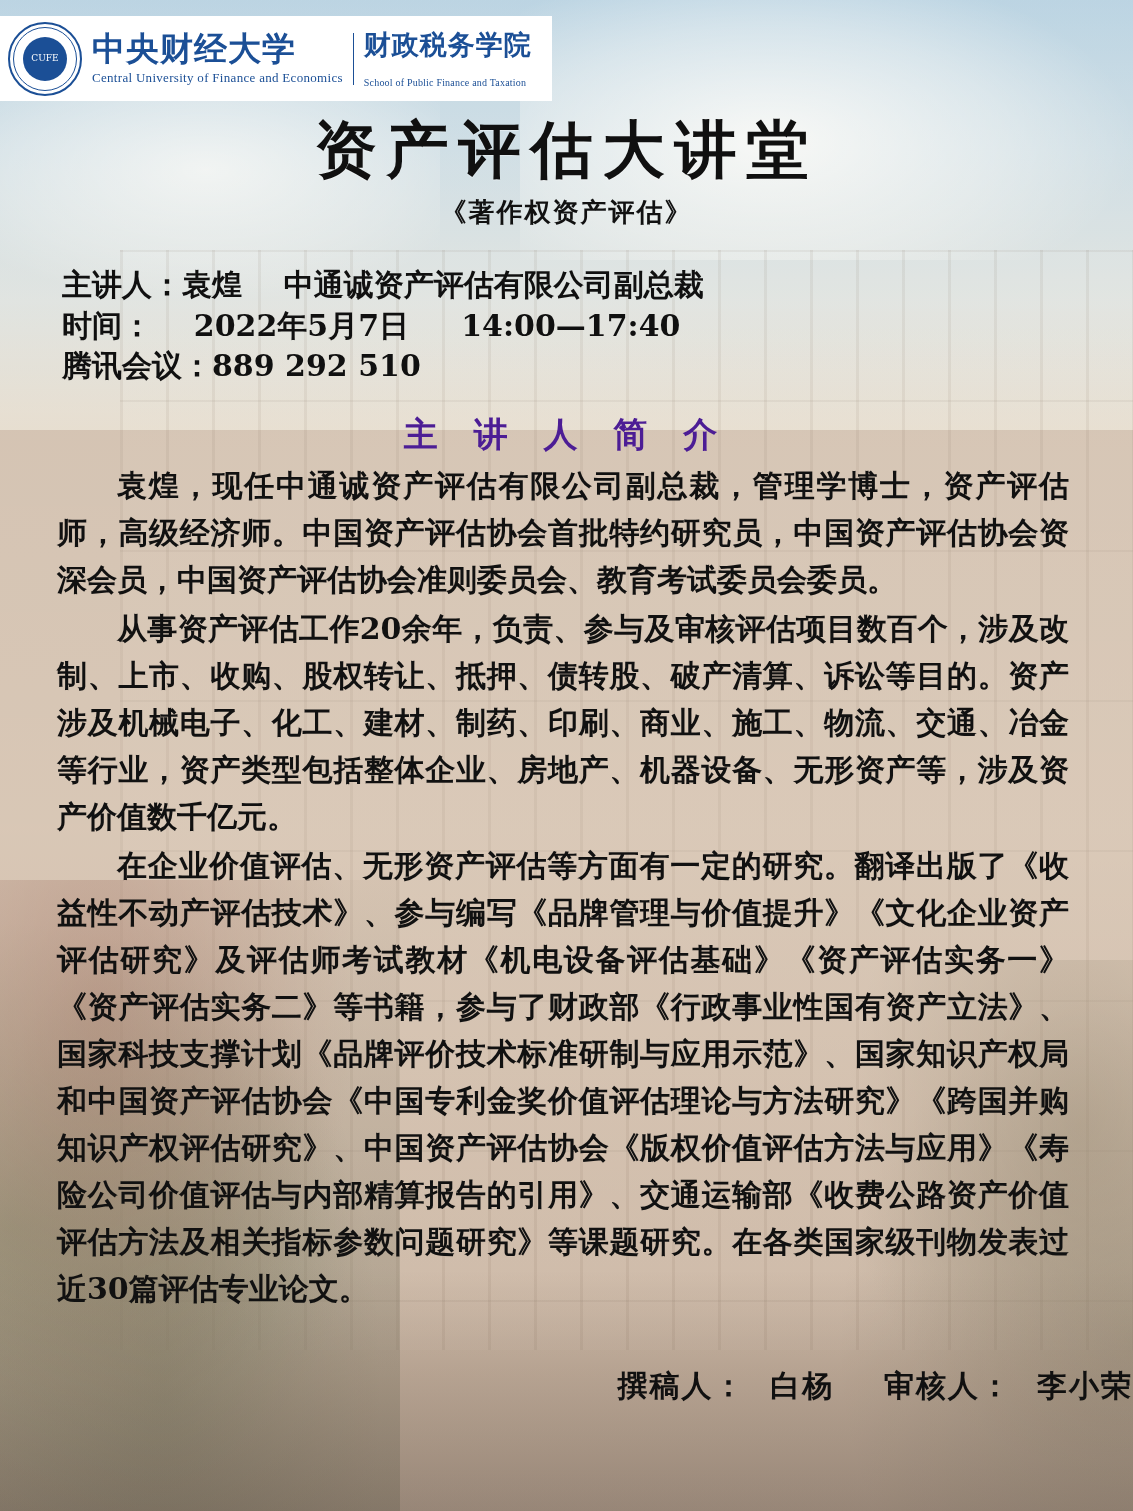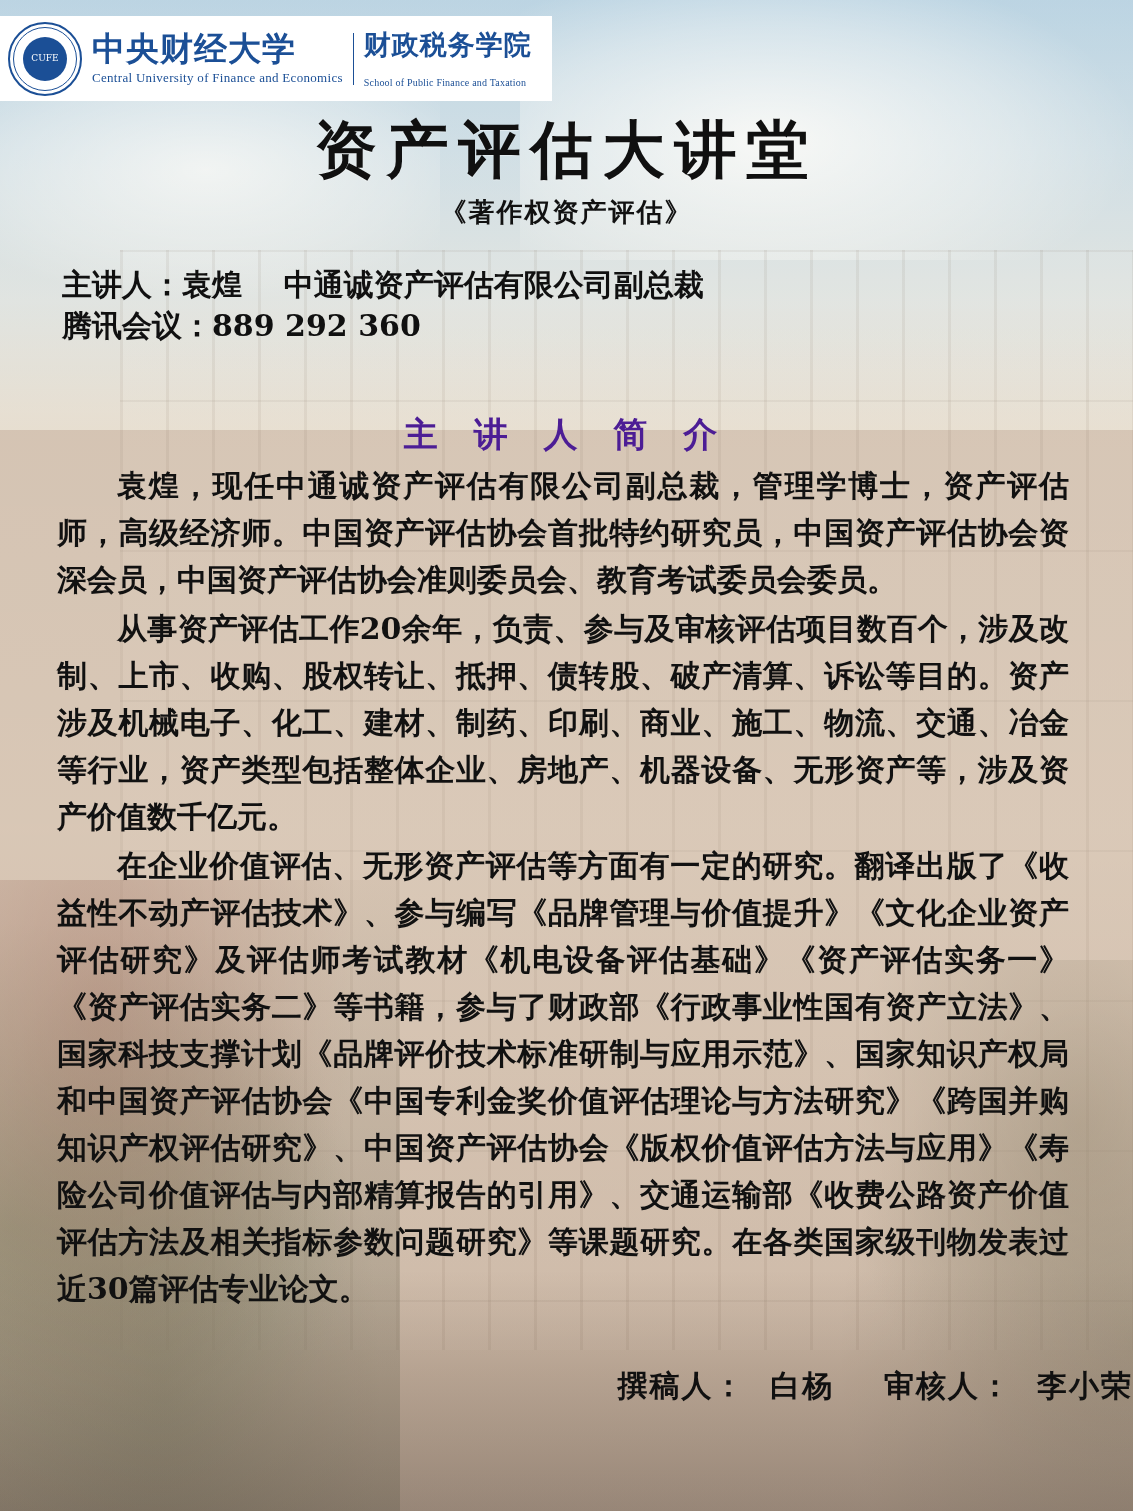--- a/index.html
+++ b/index.html
@@ -290,21 +290,22 @@
     </div>
   </div>
 
   <div class="content">
 
     <div class="main-title">资产评估大讲堂</div>
     <div class="sub-title">《著作权资产评估》</div>
 
     <div class="info-block">
       <div class="info-line">主讲人：袁煌    中通诚资产评估有限公司副总裁</div>
-      <div class="info-line">腾讯会议：889 292 360</div>
+      <div class="info-line">时间：    2022年5月7日     14:00—17:40</div>
+      <div class="info-line">腾讯会议：889 292 510</div>
     </div>
 
     <div class="speaker-heading">主 讲 人 简 介</div>
 
     <div class="body-block">
       <p>袁煌，现任中通诚资产评估有限公司副总裁，管理学博士，资产评估师，高级经济师。中国资产评估协会首批特约研究员，中国资产评估协会资深会员，中国资产评估协会准则委员会、教育考试委员会委员。</p>
       <p>从事资产评估工作20余年，负责、参与及审核评估项目数百个，涉及改制、上市、收购、股权转让、抵押、债转股、破产清算、诉讼等目的。资产涉及机械电子、化工、建材、制药、印刷、商业、施工、物流、交通、冶金等行业，资产类型包括整体企业、房地产、机器设备、无形资产等，涉及资产价值数千亿元。</p>
       <p>在企业价值评估、无形资产评估等方面有一定的研究。翻译出版了《收益性不动产评估技术》、参与编写《品牌管理与价值提升》《文化企业资产评估研究》及评估师考试教材《机电设备评估基础》《资产评估实务一》《资产评估实务二》等书籍，参与了财政部《行政事业性国有资产立法》、国家科技支撑计划《品牌评价技术标准研制与应用示范》、国家知识产权局和中国资产评估协会《中国专利金奖价值评估理论与方法研究》《跨国并购知识产权评估研究》、中国资产评估协会《版权价值评估方法与应用》《寿险公司价值评估与内部精算报告的引用》、交通运输部《收费公路资产价值评估方法及相关指标参数问题研究》等课题研究。在各类国家级刊物发表过近30篇评估专业论文。</p>
     </div>
 

